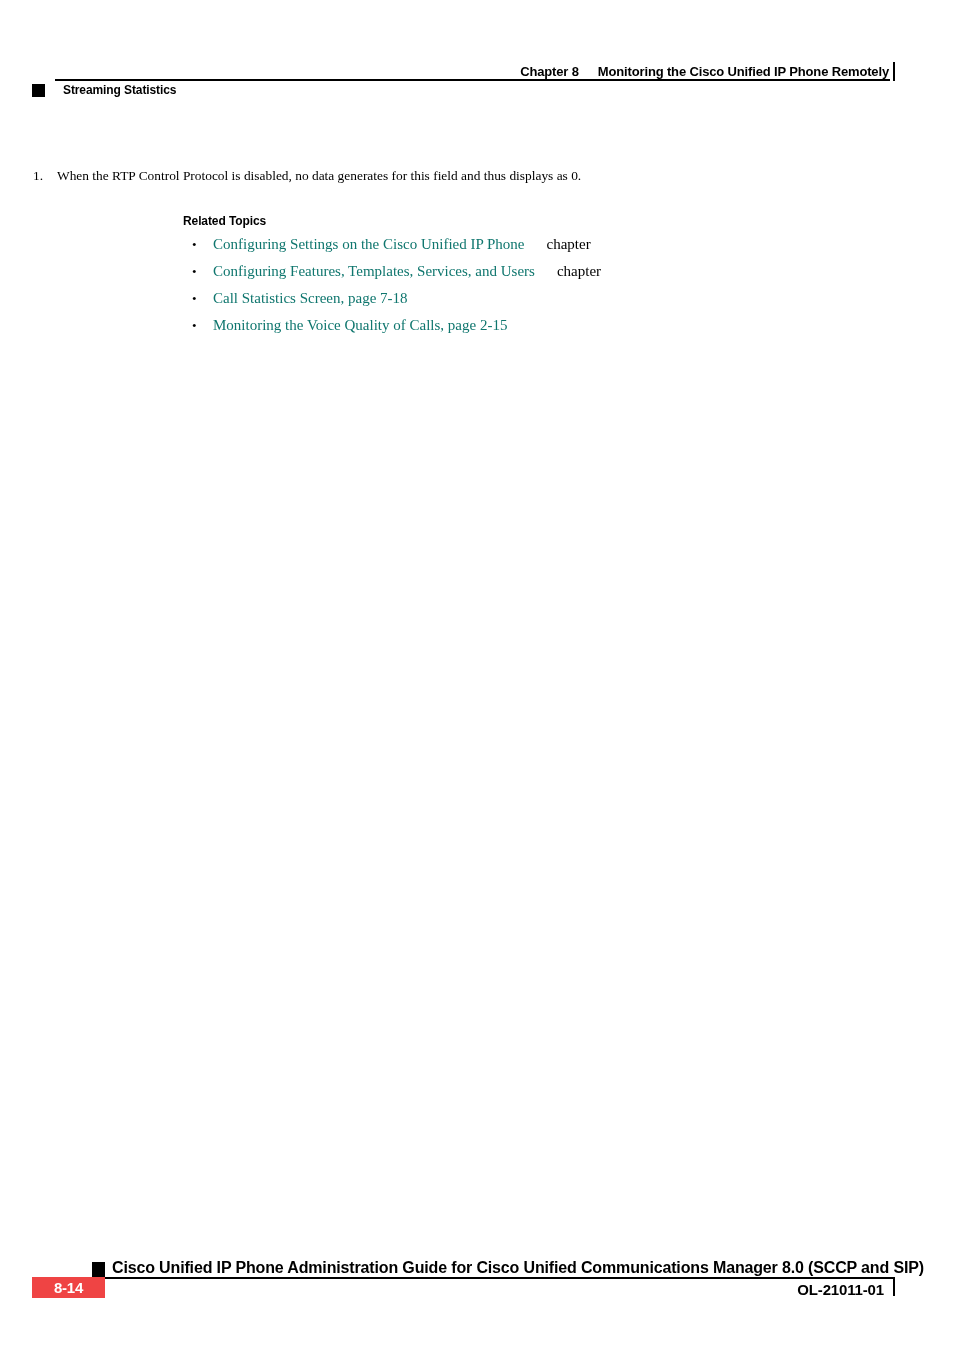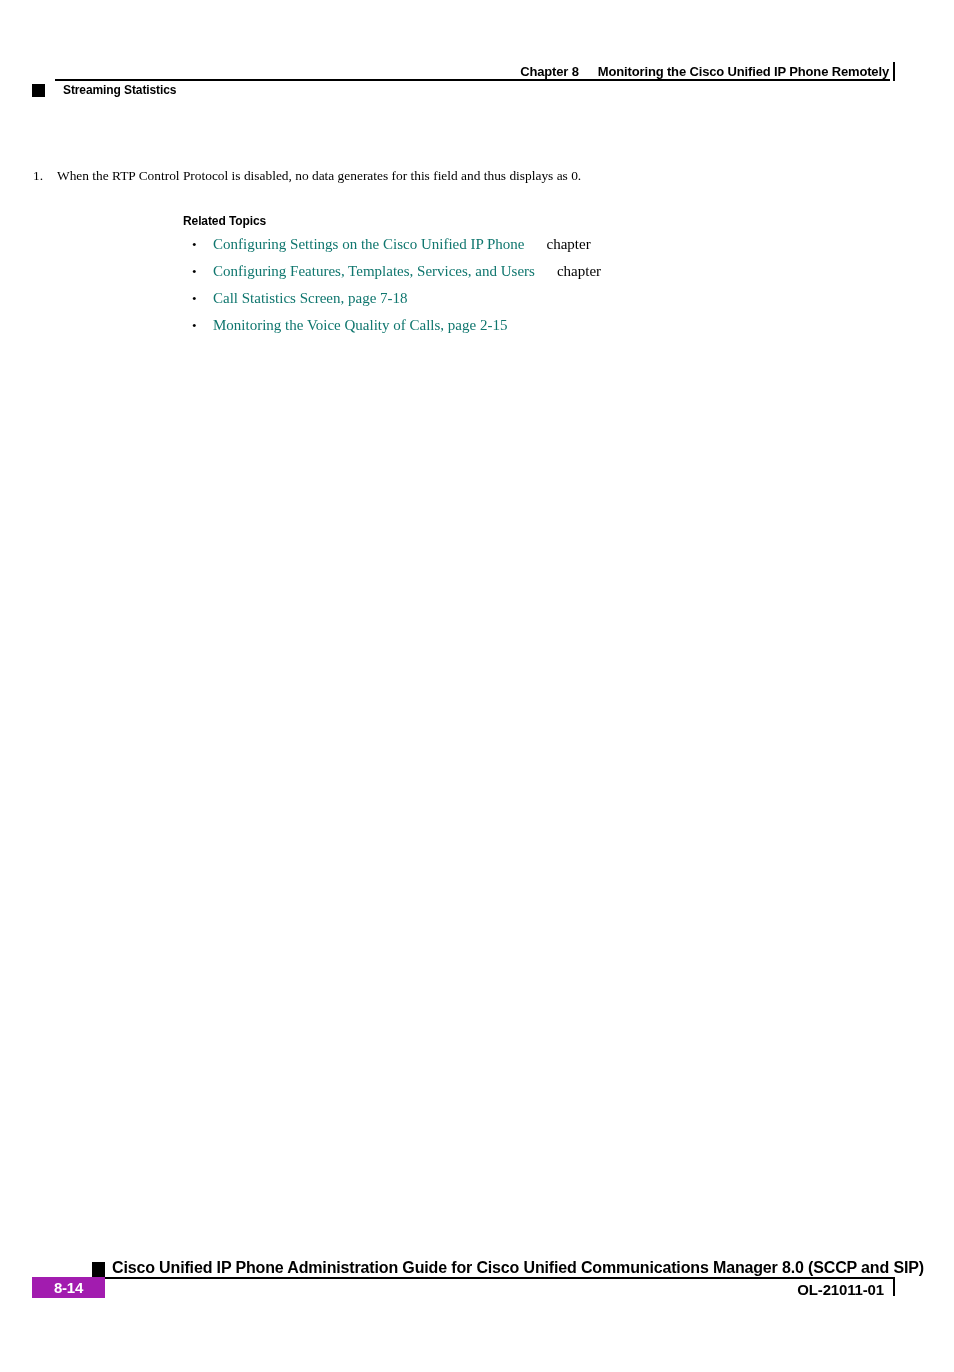--- a/index.html
+++ b/index.html
@@ -186,21 +186,21 @@
     width: 2.2px;
     height: 19px;
     background: #000000;
   }
   .page-number-box {
     position: absolute;
     left: 32px;
     top: 1277px;
     width: 73px;
     height: 21px;
-    background: #a21caf;
+    background: #ef4444;
     display: flex;
     align-items: center;
     justify-content: center;
   }
   .page-number-text {
     font-family: "Liberation Sans", sans-serif;
     font-weight: bold;
     font-size: 15px;
     letter-spacing: -0.2px;
     color: #ffffff;

